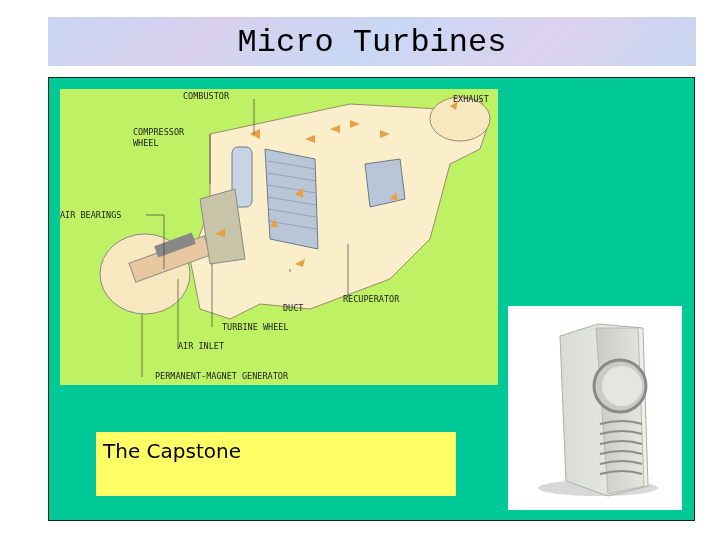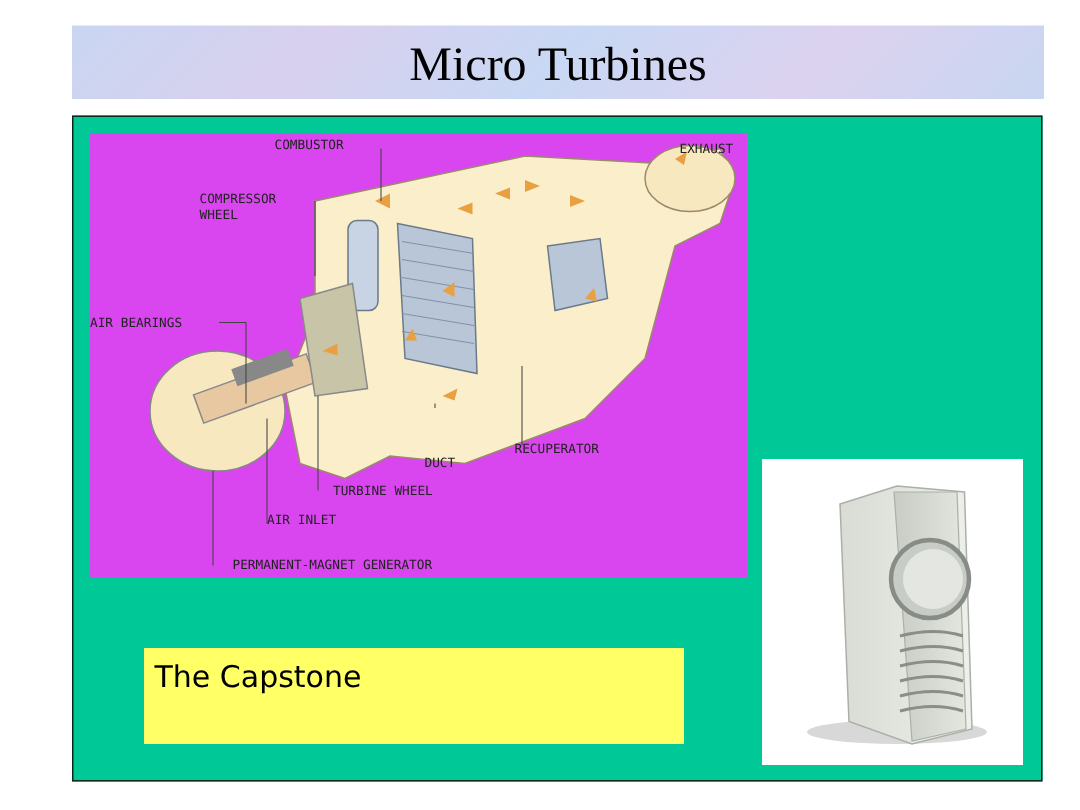--- a/index.html
+++ b/index.html
@@ -2,27 +2,27 @@
 <html><head>
 <meta charset="utf-8">
 <style>
   html, body { margin: 0; padding: 0; }
   body { width: 720px; height: 540px; background: #ffffff; position: relative; overflow: hidden; font-family: "Liberation Sans", sans-serif; }
   .title-bar {
     position: absolute; left: 48px; top: 17px; width: 648px; height: 49px;
     background: linear-gradient(135deg, #c9d6f2 0%, #d8d0ee 25%, #c8d8f4 50%, #dcd2ef 75%, #c7d6f1 100%);
     display: flex; align-items: center; justify-content: center;
   }
-  .title-text { font-family: Liberation Serif, serif; font-size: 32px; color: #000; margin-top: 2px; }
+  .title-text { font-family: Liberation Mono, monospace; font-size: 32px; color: #000; margin-top: 2px; }
   .panel {
     position: absolute; left: 48px; top: 77px; width: 647px; height: 444px;
     background: #00c896; border: 1px solid #0a2a1a; box-sizing: border-box;
   }
   .diagram {
-    position: absolute; left: 60px; top: 89px; width: 438px; height: 296px; background: #d946ef;
+    position: absolute; left: 60px; top: 89px; width: 438px; height: 296px; background: #bef264;
   }
   .diagram svg { width: 100%; height: 100%; display: block; }
   .caption {
     position: absolute; left: 96px; top: 432px; width: 360px; height: 64px; background: #ffff66;
     box-sizing: border-box; padding: 6px 0 0 7px;
     font-family: "DejaVu Sans", sans-serif; font-size: 20px; line-height: 27px; color: #000;
   }
   .product {
     position: absolute; left: 508px; top: 306px; width: 174px; height: 204px; background: #ffffff;
   }

